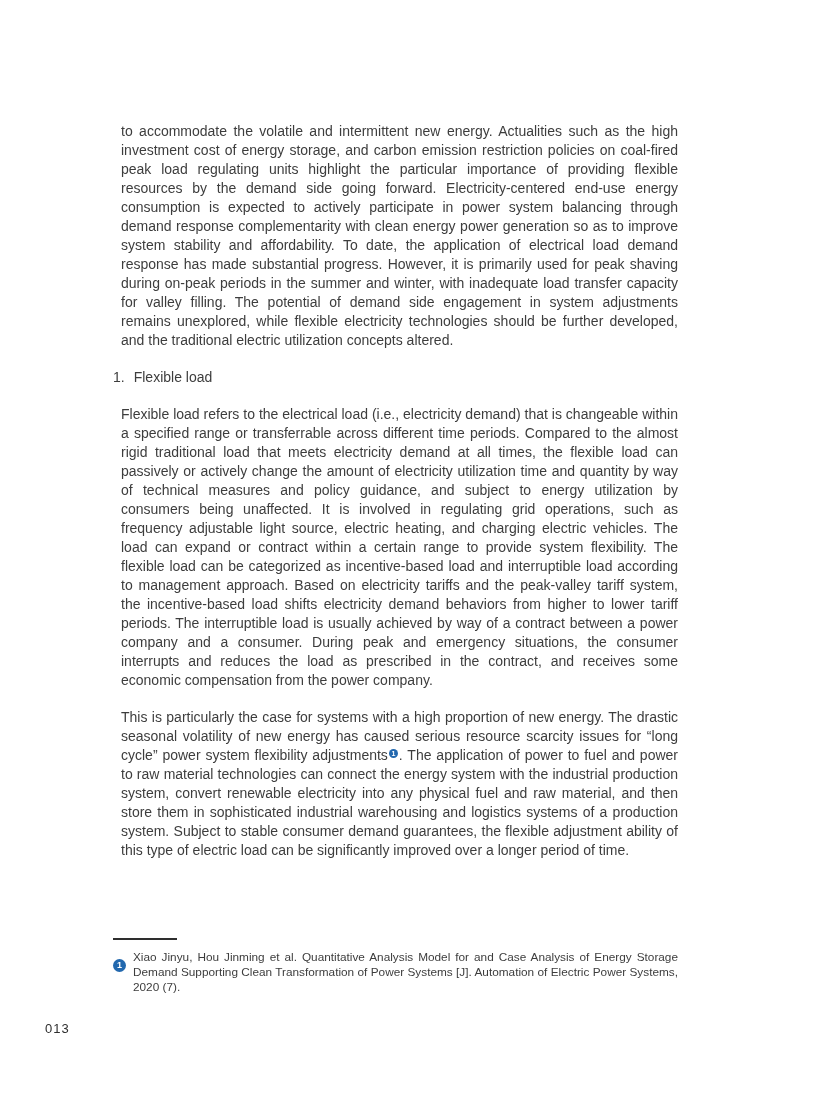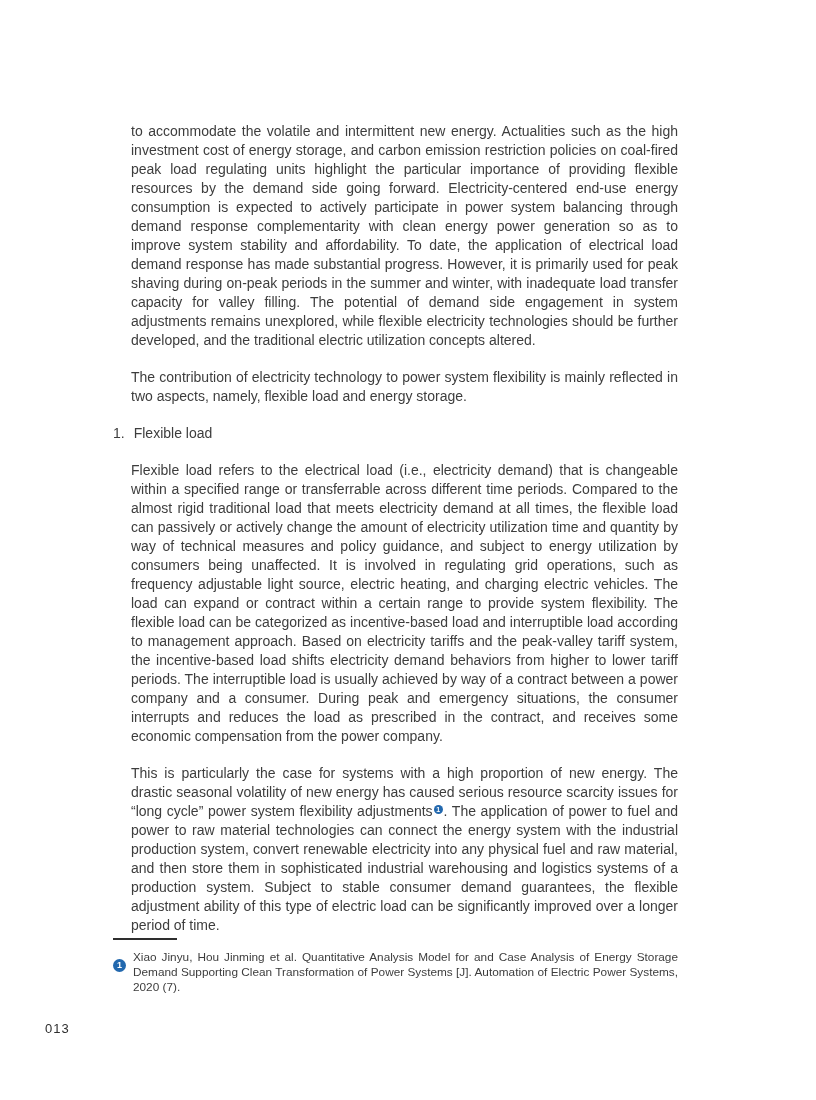--- a/index.html
+++ b/index.html
@@ -16,21 +16,21 @@
     color: #3d3d3d;
     overflow: hidden;
   }
   .content {
     position: absolute;
     left: 113px;
     top: 122px;
     width: 565px;
   }
   .content p {
-    margin: 0 0 18px 18px;
+    margin: 0 0 18px 8px;
     font-size: 14px;
     line-height: 19px;
     text-align: justify;
     color: #3d3d3d;
   }
   .section-heading {
     margin: 0 0 18px 0;
     font-size: 14px;
     line-height: 19px;
     font-weight: normal;
@@ -103,21 +103,20 @@
 </style>
 </head>
 <body>
 
 <div class="page">
 
   <main class="content">
 
     <p>to accommodate the volatile and intermittent new energy. Actualities such as the high investment cost of energy storage, and carbon emission restriction policies on coal-fired peak load regulating units highlight the particular importance of providing flexible resources by the demand side going forward. Electricity-centered end-use energy consumption is expected to actively participate in power system balancing through demand response complementarity with clean energy power generation so as to improve system stability and affordability. To date, the application of electrical load demand response has made substantial progress. However, it is primarily used for peak shaving during on-peak periods in the summer and winter, with inadequate load transfer capacity for valley filling. The potential of demand side engagement in system adjustments remains unexplored, while flexible electricity technologies should be further developed, and the traditional electric utilization concepts altered.</p>
 
-    <p>The contribution of electricity technology to power system flexibility is mainly reflected in two aspects, namely, flexible load and energy storage.</p>
 
     <h2 class="section-heading">
       <span class="num">1.</span><span>Flexible load</span>
     </h2>
 
     <p>Flexible load refers to the electrical load (i.e., electricity demand) that is changeable within a specified range or transferrable across different time periods. Compared to the almost rigid traditional load that meets electricity demand at all times, the flexible load can passively or actively change the amount of electricity utilization time and quantity by way of technical measures and policy guidance, and subject to energy utilization by consumers being unaffected. It is involved in regulating grid operations, such as frequency adjustable light source, electric heating, and charging electric vehicles. The load can expand or contract within a certain range to provide system flexibility. The flexible load can be categorized as incentive-based load and interruptible load according to management approach. Based on electricity tariffs and the peak-valley tariff system, the incentive-based load shifts electricity demand behaviors from higher to lower tariff periods. The interruptible load is usually achieved by way of a contract between a power company and a consumer. During peak and emergency situations, the consumer interrupts and reduces the load as prescribed in the contract, and receives some economic compensation from the power company.</p>
 
     <p><span>This is particularly the case for systems with a high proportion of new energy. The drastic seasonal volatility of new energy has caused serious resource scarcity issues for “long cycle” power system flexibility adjustments</span><span class="fn-ref"><span class="fn-circle fn-circle-sm">1</span></span><span>. The application of power to fuel and power to raw material technologies can connect the energy system with the industrial production system, convert renewable electricity into any physical fuel and raw material, and then store them in sophisticated industrial warehousing and logistics systems of a production system. Subject to stable consumer demand guarantees, the flexible adjustment ability of this type of electric load can be significantly improved over a longer period of time.</span></p>
 
   </main>

